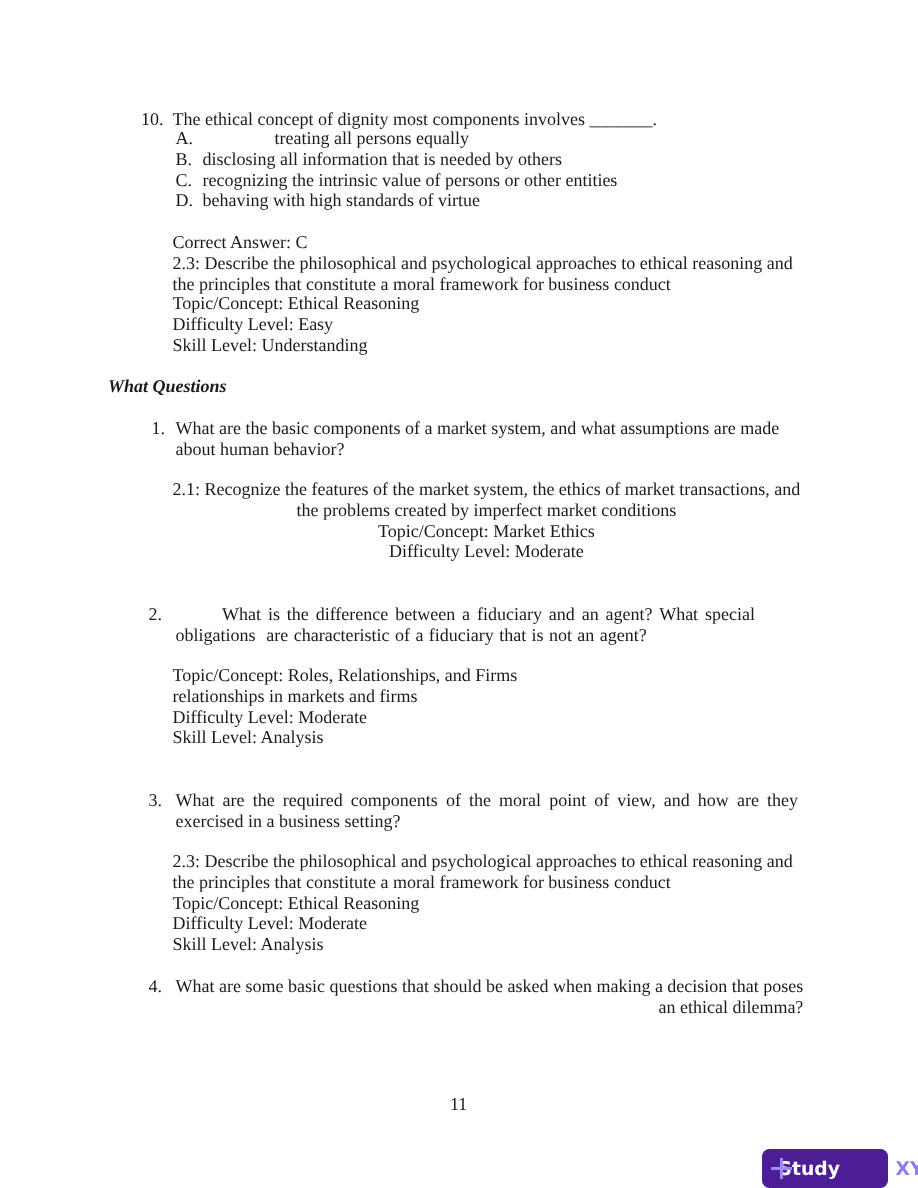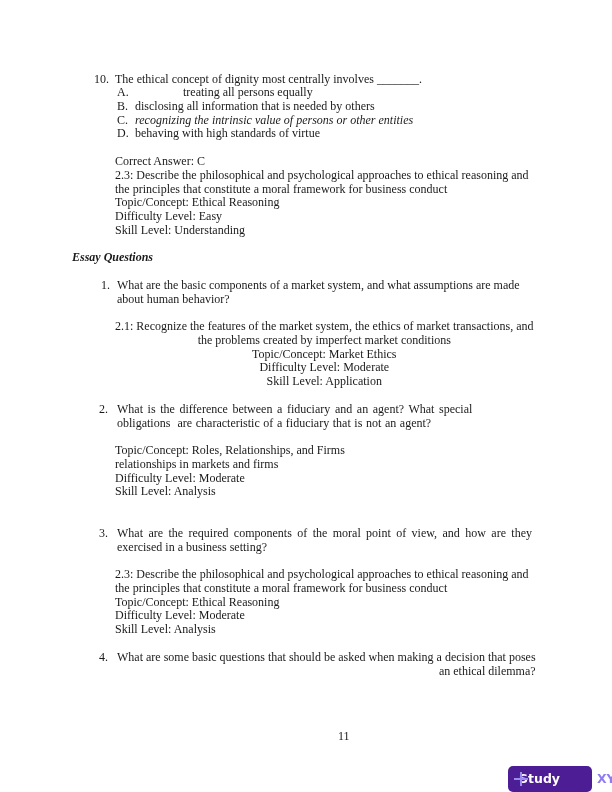--- a/index.html
+++ b/index.html
@@ -24,70 +24,69 @@
     .badge .plus::before { left: 6px; top: 0; width: 2px; height: 14px; }
     .badge .plus::after { left: 0; top: 6px; width: 14px; height: 2px; }
     .badge .study { color: #ffffff; }
     .badge .xy { color: #8f7cf2; padding-left: 37px; }
   </style>
 </head>
 <body>
 
 <div>
   <span class="abs line" style="left:94px; top:73px;">10.</span>
-  <span class="abs line" style="left:115px; top:73px;">The ethical concept of dignity most centrally involves _______.</span>
+  <span class="abs line" style="left:115px; top:73px;">The ethical concept of dignity most components involves _______.</span>
 
   <div>
     <span class="abs line" style="left:117px; top:86px;">A.</span>
     <span class="abs line" style="left:141px; top:86px;margin-left:42px;">treating all persons equally</span>
   </div>
   <div>
     <span class="abs line" style="left:117px; top:100px;">B.</span>
     <span class="abs line" style="left:135px; top:100px;text-align:right;">disclosing all information that is needed by others</span>
   </div>
   <div>
     <span class="abs line" style="left:117px; top:114px;">C.</span>
-    <span class="abs line" style="left:135px; top:114px;font-style:italic;">recognizing the intrinsic value of persons or other entities</span>
+    <span class="abs line" style="left:135px; top:114px;">recognizing the intrinsic value of persons or other entities</span>
   </div>
   <div>
     <span class="abs line" style="left:117px; top:127px;">D.</span>
     <span class="abs line" style="left:135px; top:127px;">behaving with high standards of virtue</span>
   </div>
 
   <div class="abs" style="left:115px; top:155px;">
     <div class="line">Correct Answer: C</div>
     <div class="line">2.3: Describe the philosophical and psychological approaches to ethical reasoning and</div>
     <div class="line">the principles that constitute a moral framework for business conduct</div>
     <div class="line">Topic/Concept: Ethical Reasoning</div>
     <div class="line">Difficulty Level: Easy</div>
     <div class="line">Skill Level: Understanding</div>
   </div>
 </div>
 
-<div class="abs line heading" style="left:72px; top:251px;">Essay Questions</div>
+<div class="abs line heading" style="left:72px; top:251px;">What Questions</div>
 
 <div>
   <span class="abs line" style="left:101px; top:279px;">1.</span>
   <div class="abs" style="left:117px; top:279px;">
     <div class="line">What are the basic components of a market system, and what assumptions are made</div>
     <div class="line">about human behavior?</div>
   </div>
   <div class="abs" style="left:115px; top:320px;text-align:center;">
     <div class="line">2.1: Recognize the features of the market system, the ethics of market transactions, and</div>
     <div class="line">the problems created by imperfect market conditions</div>
     <div class="line">Topic/Concept: Market Ethics</div>
     <div class="line">Difficulty Level: Moderate</div>
-    <div class="line">Skill Level: Application</div>
   </div>
 </div>
 
 <div>
   <span class="abs line" style="left:99px; top:403px;">2.</span>
   <div class="abs" style="left:117px; top:403px; word-spacing:1.6px;">
-    <div class="line" style="white-space:pre;">What is the difference between a fiduciary and an agent? What special</div>
+    <div class="line" style="white-space:pre;margin-left:31px;">What is the difference between a fiduciary and an agent? What special</div>
     <div class="line" style="white-space:pre; word-spacing:0.6px;">obligations  are characteristic of a fiduciary that is not an agent?</div>
   </div>
   <div class="abs" style="left:115px; top:444px;">
     <div class="line">Topic/Concept: Roles, Relationships, and Firms</div>
     <div class="line">relationships in markets and firms</div>
     <div class="line">Difficulty Level: Moderate</div>
     <div class="line">Skill Level: Analysis</div>
   </div>
 </div>
 
@@ -107,19 +106,19 @@
 </div>
 
 <div>
   <span class="abs line" style="left:99px; top:651px;">4.</span>
   <div class="abs" style="left:117px; top:651px;text-align:right;">
     <div class="line">What are some basic questions that should be asked when making a decision that poses</div>
     <div class="line">an ethical dilemma?</div>
   </div>
 </div>
 
-<div class="abs line" style="left:300px; top:730px;margin-left:38px;">11</div>
+<div class="abs line" style="left:300px; top:730px;">11</div>
 
 <div class="badge">
   <span class="plus"></span>
   <span class="study">Study</span>
     <span class="xy">XY</span>
 </div>
 
 </body></html>

